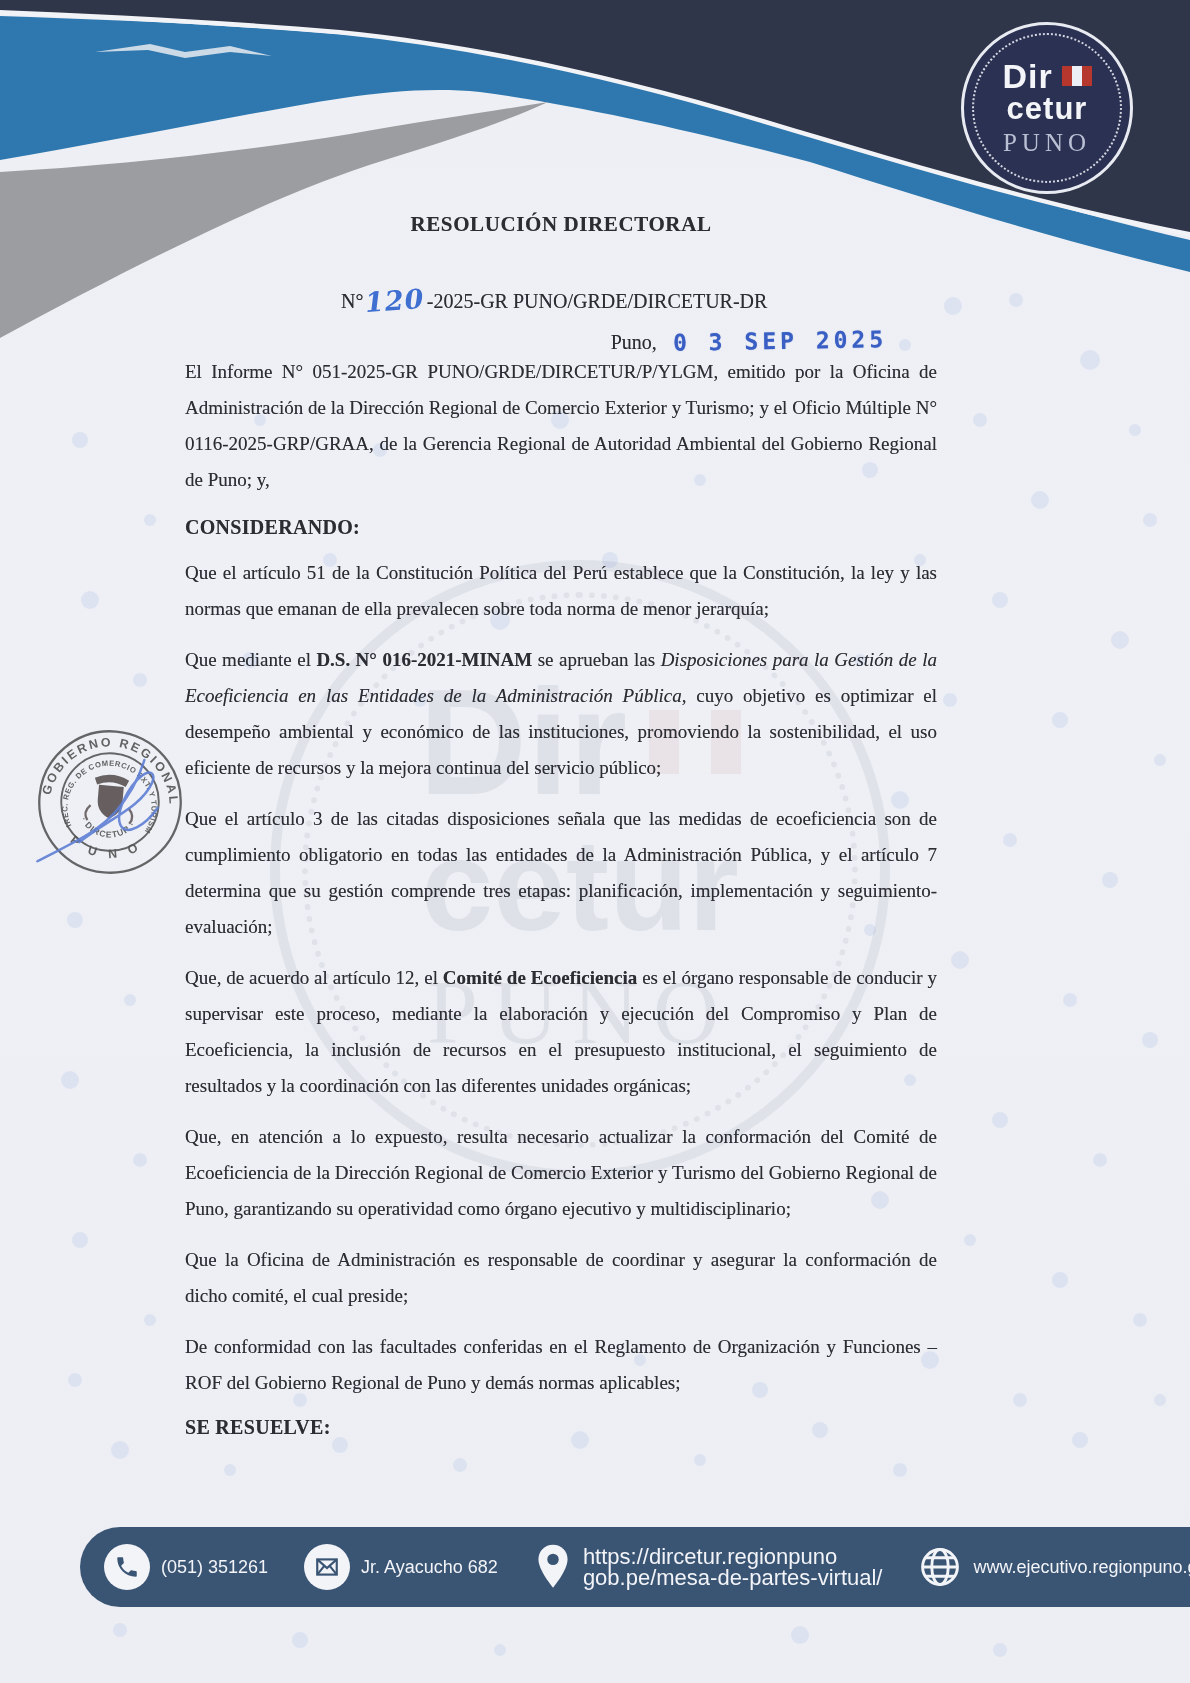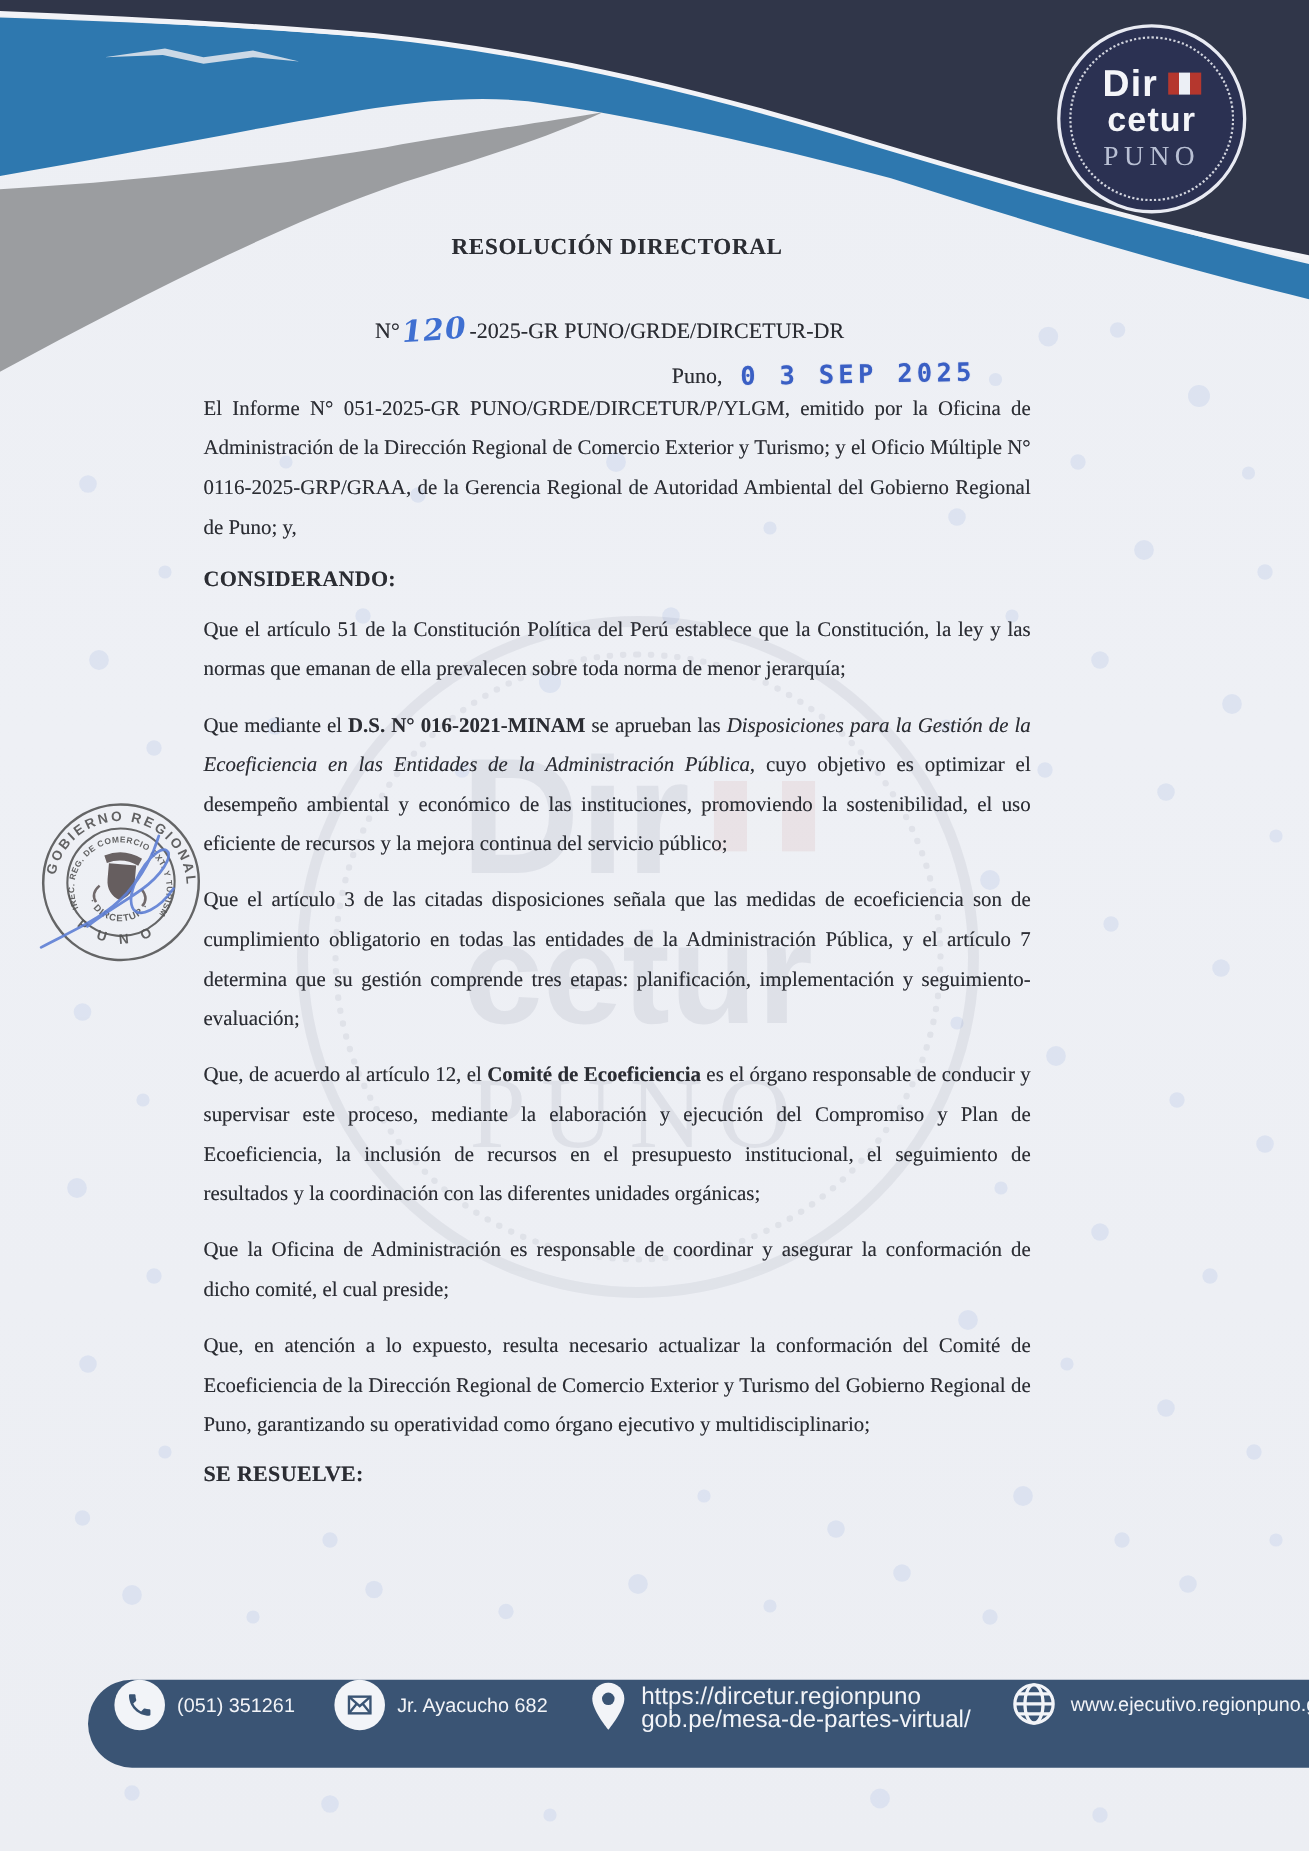--- a/index.html
+++ b/index.html
@@ -63,21 +63,21 @@
   .para{font-size:19px;line-height:36px;text-align:justify;margin:0 0 15px 0;}
   .first-after-heading{margin-top:0;}
   .b{font-weight:bold;}
   .i{font-style:italic;}
   
   .seal{position:absolute;left:24px;top:714px;width:172px;height:176px;z-index:6;pointer-events:none;opacity:.88;}
   
   .footer-bar{
     position:absolute;left:80px;right:0;top:1527px;height:80px;z-index:7;
     background:#3a5474;border-radius:44px 0 0 44px;
-    display:flex;align-items:flex-start;gap:36px;padding-left:24px;box-sizing:border-box;
+    display:flex;align-items:center;gap:36px;padding-left:24px;box-sizing:border-box;
     font-family:"Liberation Sans", sans-serif;color:#f2f4f8;
   }
   .f-item{display:flex;align-items:center;gap:11px;flex:0 0 auto;}
   .f-circle{
     width:46px;height:46px;border-radius:50%;background:#f2f4f8;
     display:flex;align-items:center;justify-content:center;flex:0 0 auto;
   }
   .f-text{font-size:18px;white-space:nowrap;}
   .f-text-2l{font-size:22px;line-height:21px;white-space:nowrap;}
 </style>
@@ -208,24 +208,25 @@
   <h2 class="section-heading h-considerando">CONSIDERANDO:</h2>
 
   <p class="para">Que el artículo 51 de la Constitución Política del Perú establece que la Constitución, la ley y las normas que emanan de ella prevalecen sobre toda norma de menor jerarquía;</p>
 
   <p class="para"><span>Que mediante el </span><span class="b">D.S. N° 016-2021-MINAM</span><span> se aprueban las </span><span class="i">Disposiciones para la Gestión de la Ecoeficiencia en las Entidades de la Administración Pública</span><span>, cuyo objetivo es optimizar el desempeño ambiental y económico de las instituciones, promoviendo la sostenibilidad, el uso eficiente de recursos y la mejora continua del servicio público;</span></p>
 
   <p class="para">Que el artículo 3 de las citadas disposiciones señala que las medidas de ecoeficiencia son de cumplimiento obligatorio en todas las entidades de la Administración Pública, y el artículo 7 determina que su gestión comprende tres etapas: planificación, implementación y seguimiento-evaluación;</p>
 
   <p class="para"><span>Que, de acuerdo al artículo 12, el </span><span class="b">Comité de Ecoeficiencia</span><span> es el órgano responsable de conducir y supervisar este proceso, mediante la elaboración y ejecución del Compromiso y Plan de Ecoeficiencia, la inclusión de recursos en el presupuesto institucional, el seguimiento de resultados y la coordinación con las diferentes unidades orgánicas;</span></p>
 
+  <p class="para">Que, en atención a lo expuesto, resulta necesario actualizar la conformación del Comité de Ecoeficiencia de la Dirección Regional de Comercio Exterior y Turismo del Gobierno Regional de Puno, garantizando su operatividad como órgano ejecutivo y multidisciplinario;</p>
+
   <p class="para">Que la Oficina de Administración es responsable de coordinar y asegurar la conformación de dicho comité, el cual preside;</p>
 
-  <p class="para">Que, en atención a lo expuesto, resulta necesario actualizar la conformación del Comité de Ecoeficiencia de la Dirección Regional de Comercio Exterior y Turismo del Gobierno Regional de Puno, garantizando su operatividad como órgano ejecutivo y multidisciplinario;</p>
-
+  <p class="para">De conformidad con las facultades conferidas en el Reglamento de Organización y Funciones – ROF del Gobierno Regional de Puno y demás normas aplicables;</p>
 
   <h2 class="section-heading h-resuelve">SE RESUELVE:</h2>
 </main>
 
 <svg class="seal" width="172" height="176" viewBox="0 0 180 180">
   <defs>
     <path id="arcTop" d="M 30,114 A 63,63 0 1 1 150,114" fill="none"></path>
     <path id="arcBottom" d="M 34,110 A 60,60 0 0 0 146,110" fill="none"></path>
     <path id="arcInner" d="M 53,120 A 44,44 0 1 1 127,120" fill="none"></path>
     <path id="arcInnerBottom" d="M 60,108 A 33,33 0 0 0 120,108" fill="none"></path>

